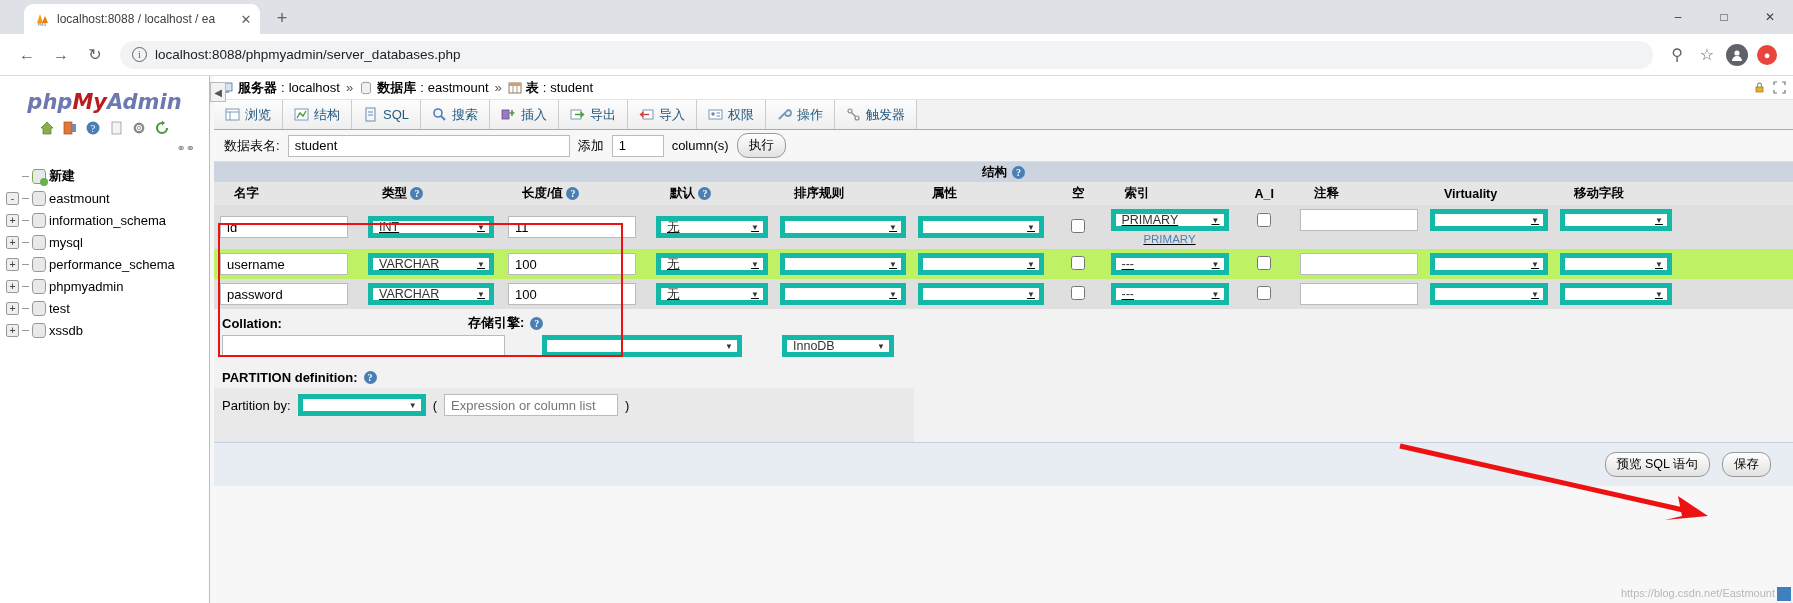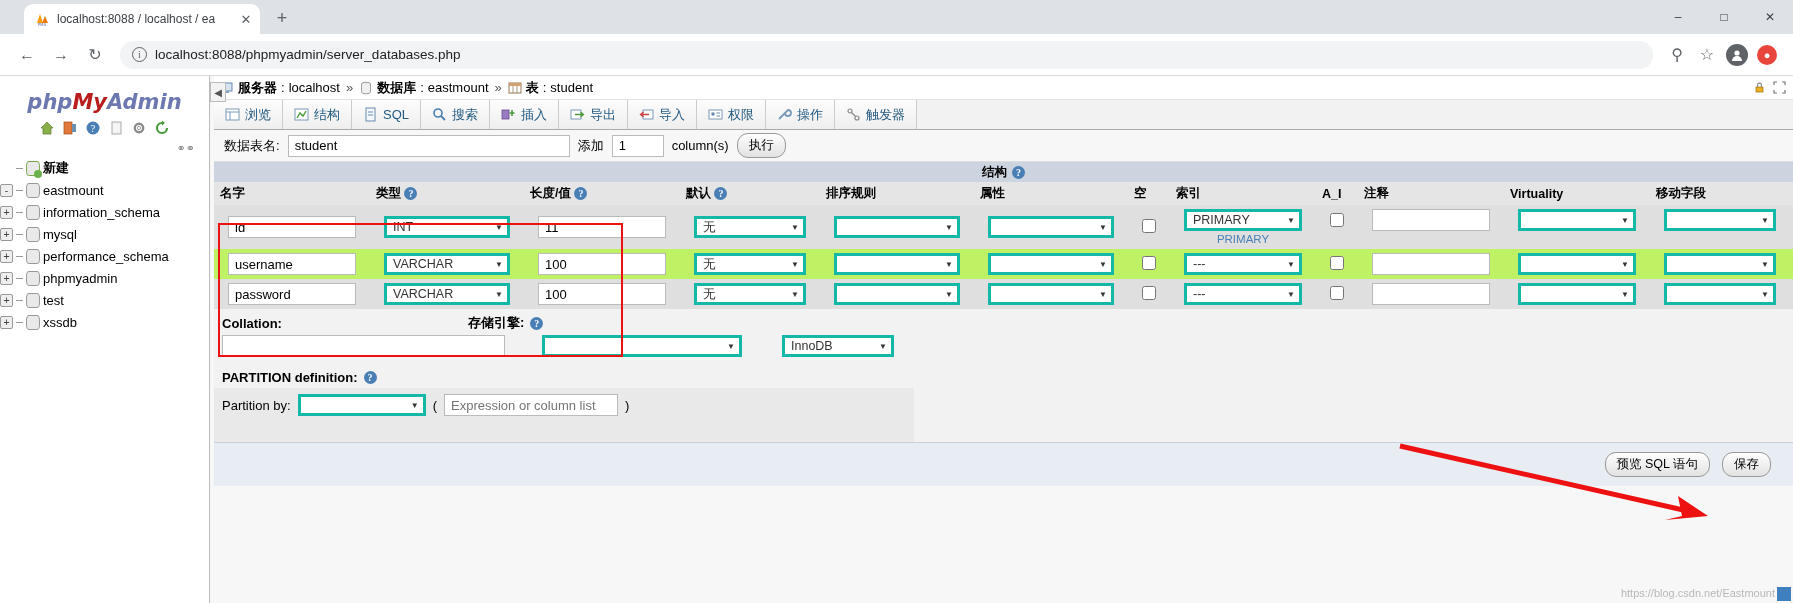--- a/index.html
+++ b/index.html
@@ -99,21 +99,21 @@
   .icon-row span { width: 16px; height: 16px; display: block; }
   .chip-row {
     display: flex; justify-content: center; gap: 6px; margin-top: 7px;
   }
   .chip {
     border: 1px solid #aaa; background: #f2f2f2; border-radius: 2px;
     font-size: 12px; padding: 1px 6px; color: #000;
   }
   .pin-row { display: flex; justify-content: flex-end; padding: 6px 14px 0 0; }
   .pin { font-size: 11px; color: #888; }
-  .dbtree { margin-top: 2px; }
+  .dbtree { margin-top: 10px; padding-left: 6px; }
   .dbnode {
     display: flex; align-items: center; gap: 3px; height: 22px;
     font-size: 13px; color: #000;
   }
   .expander {
     width: 13px; height: 13px; flex: 0 0 13px; border: 1px solid #999;
     background: #eee; border-radius: 2px; font-size: 10px; line-height: 11px;
     text-align: center; color: #444; font-family: "DejaVu Sans Mono", monospace;
   }
   .tline { width: 7px; height: 1px; background: #999; flex: 0 0 7px; }
@@ -189,27 +189,27 @@
   .help-icon {
     width: 13px; height: 13px; border-radius: 50%; background: #4a7fb5;
     color: #fff; font-size: 10px; font-weight: bold; line-height: 13px;
     text-align: center; display: inline-block;
     font-family: "Liberation Serif", serif;
   }
 
   table.struct { border-collapse: collapse; width: 100%; background: #f7f7f7; }
   table.struct th {
     background: #e5e5e5; font-size: 12.5px; font-weight: bold;
-    text-align: left; padding: 3px 6px; height: 20px; white-space: nowrap;
-  }
-  table.struct td { padding: 4px 14px; vertical-align: middle; }
+    text-align: left; padding: 3px 20px; height: 20px; white-space: nowrap;
+  }
+  table.struct td { padding: 4px 6px; vertical-align: middle; text-decoration: underline; }
   table.struct tr.row-odd td { background: #dfdfdf; }
   table.struct tr.row-even td { background: #bef264; }
   .fake-select {
-    border: 3px solid #14b8a6; background: #fff; height: 22px; font-size: 12.5px;
+    border: 5px solid #14b8a6; background: #fff; height: 22px; font-size: 12.5px;
     display: flex; align-items: center; padding: 0 4px 0 6px; color: #333;
     position: relative;
   }
   .fake-select .caret {
     margin-left: auto; font-size: 8px; color: #333;
   }
   input[type=checkbox] { width: 14px; height: 14px; }
   .idx-note {
     font-size: 11.5px; color: #4a7fb5; text-align: center; padding-top: 2px;
   }

